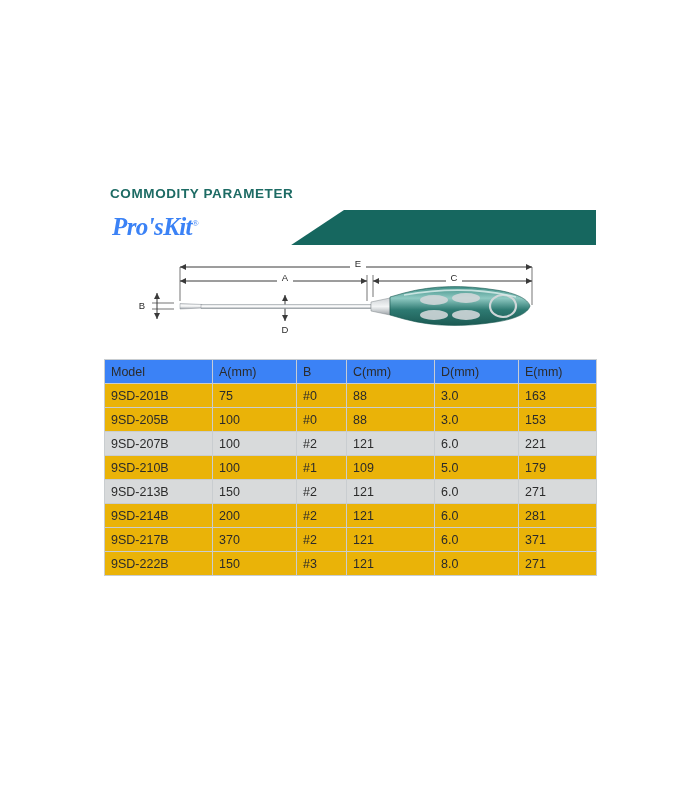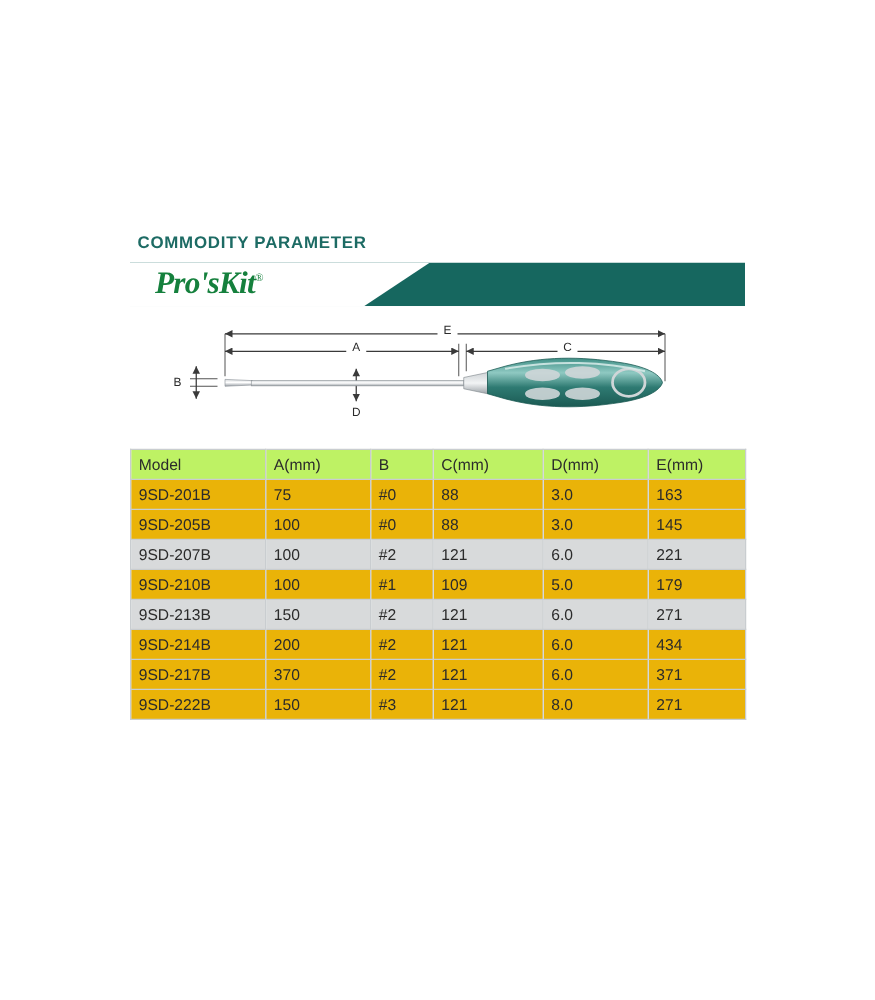--- a/index.html
+++ b/index.html
@@ -62,23 +62,22 @@
     clip-path: polygon(0 0, 100% 0, 78% 100%, 0 100%);
   }
   .logo {
     position: absolute;
     left: 8px;
     top: 3px;
     font-family: "Liberation Serif", serif;
     font-size: 25px;
     font-style: italic;
     font-weight: bold;
-    color: #15803d;
+    color: #3b82f6;
     letter-spacing: -0.6px;
-    margin-left: 12px;
   }
   .logo .reg {
     font-size: 9px;
     vertical-align: super;
     font-style: normal;
     font-weight: normal;
   }
 
   
   .diagram {
@@ -102,21 +101,21 @@
     border: 1px solid #c9cdd0;
     padding: 2px 0 2px 6px;
     text-align: left;
     height: 19px;
     color: #2b2b2b;
     font-weight: normal;
     white-space: nowrap;
     overflow: hidden;
   }
   table.spec th {
-    background: #bef264;
+    background: #3b82f6;
     font-weight: normal;
   }
   table.spec tr.odd td {
     background: #eab308;
   }
   table.spec tr.even td {
     background: #d8dadb;
   }
   col.c0 { width: 108px; }
   col.c1 { width: 84px; }
@@ -242,21 +241,21 @@
           <td>88</td>
           <td>3.0</td>
           <td>163</td>
         </tr>
         <tr class="odd">
           <td>9SD-205B</td>
           <td>100</td>
           <td>#0</td>
           <td>88</td>
           <td>3.0</td>
-          <td>145</td>
+          <td>153</td>
         </tr>
         <tr class="even">
           <td>9SD-207B</td>
           <td>100</td>
           <td>#2</td>
           <td>121</td>
           <td>6.0</td>
           <td>221</td>
         </tr>
         <tr class="odd">
@@ -274,21 +273,21 @@
           <td>121</td>
           <td>6.0</td>
           <td>271</td>
         </tr>
         <tr class="odd">
           <td>9SD-214B</td>
           <td>200</td>
           <td>#2</td>
           <td>121</td>
           <td>6.0</td>
-          <td>434</td>
+          <td>281</td>
         </tr>
         <tr class="odd">
           <td>9SD-217B</td>
           <td>370</td>
           <td>#2</td>
           <td>121</td>
           <td>6.0</td>
           <td>371</td>
         </tr>
         <tr class="odd">

